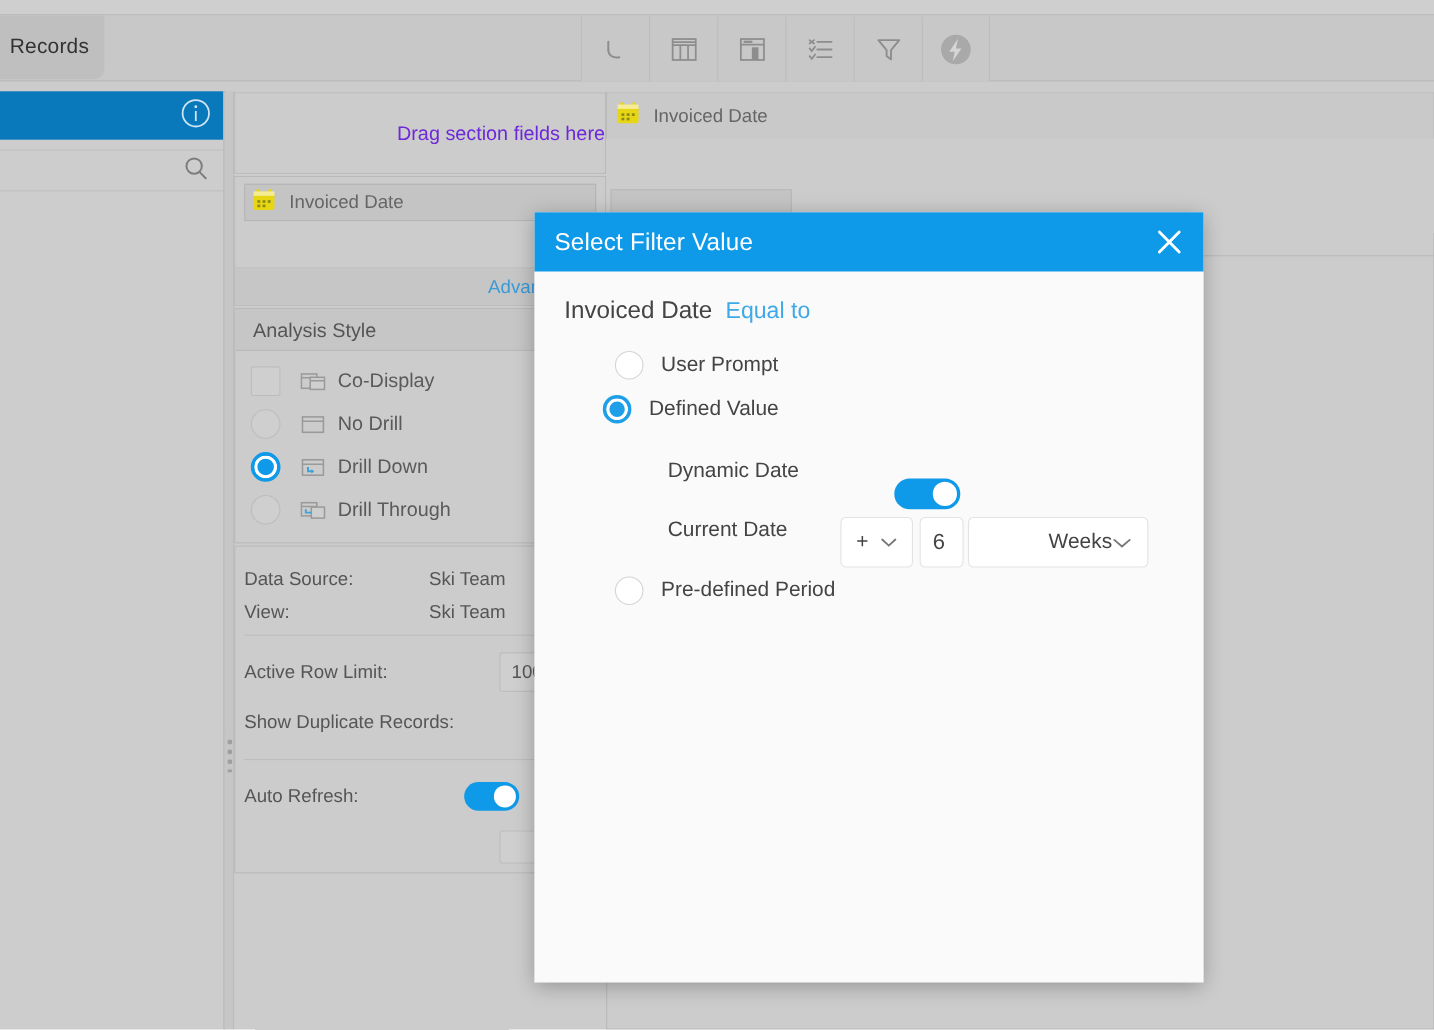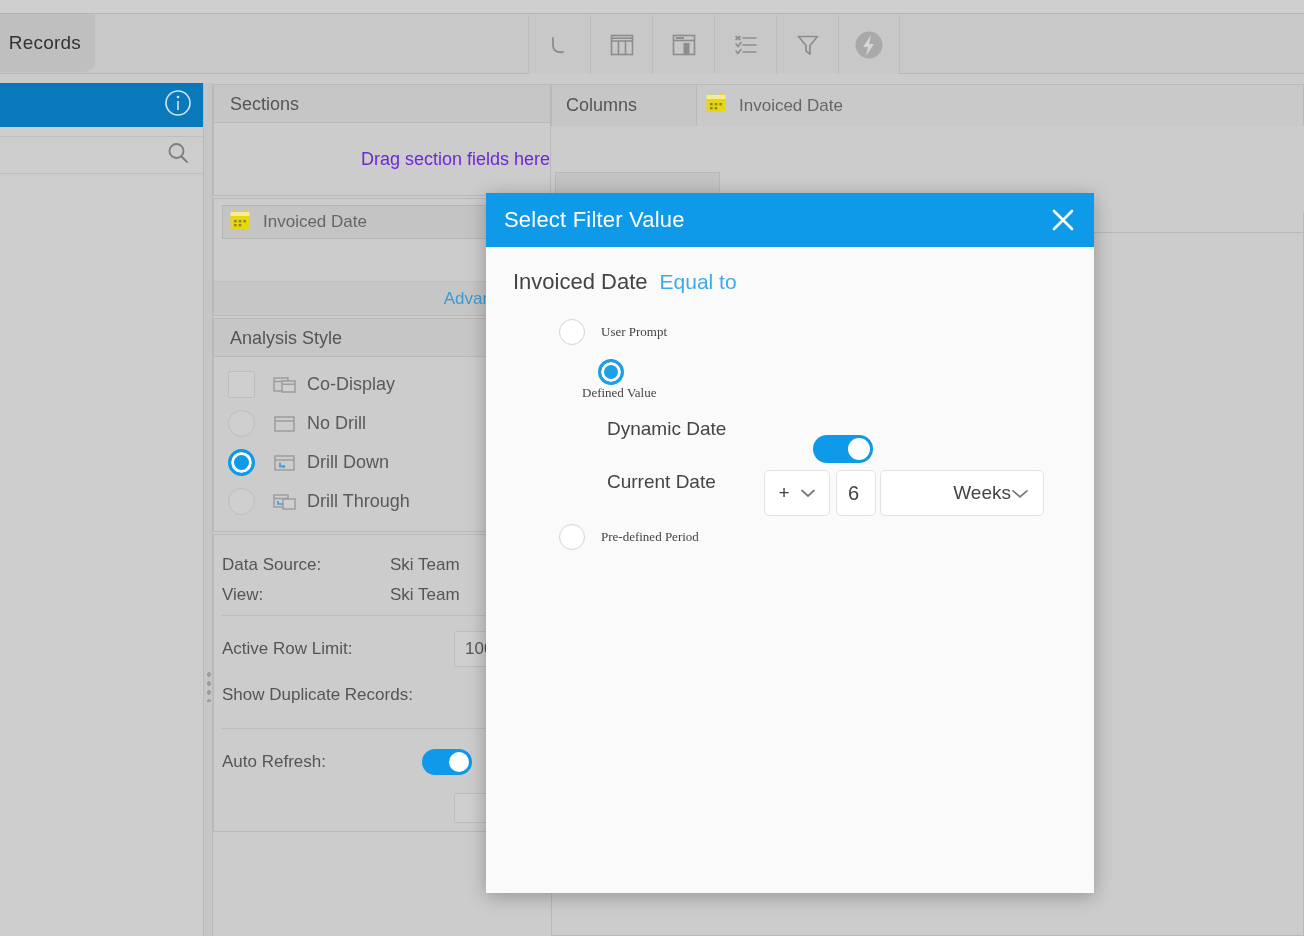--- a/index.html
+++ b/index.html
@@ -248,21 +248,21 @@
 
   .opt-row { position: absolute; display: flex; align-items: center; }
   .rad {
     width: 26px; height: 26px; border-radius: 50%;
     border: 1px solid #d5d5d5; background: #fff;
   }
   .rad.sel {
     background: #1e9fe8; border: 3px solid #1e9fe8;
     box-shadow: inset 0 0 0 3px #ffffff;
   }
-  .opt-label { margin-left: 16px; font-size: 13px; color: #444; font-family: Liberation Serif, serif; }
+  .opt-label { margin-left: 16px; font-size: 19px; color: #444; }
 
   .dyn-label { position: absolute; left: 607px; font-size: 19px; color: #444; }
   .dyn-toggle {
     position: absolute; left: 813px; top: 435px;
     width: 60px; height: 28px; border-radius: 14px; background: #0e9ae8;
   }
   .dyn-toggle .knob {
     position: absolute; right: 3px; top: 3px;
     width: 22px; height: 22px; border-radius: 50%; background: #fff;
   }
@@ -393,21 +393,20 @@
     </div>
   </div>
 
   <div class="splitter">
     <div class="splitter-grip"></div>
   </div>
 
   <div class="center-col">
 
     <div class="panel-group">
-      <div class="panel-head">Sections</div>
       <div class="dropzone">
         <span>Drag section fields here</span>
       </div>
     </div>
 
     <div class="panel-group">
       <div class="filters-area">
         <div class="filter-chip">
           <span>
             <svg width="22" height="22" viewBox="0 0 22 22">
@@ -519,21 +518,20 @@
           <span class="rd-key" style="width:232px"></span>
           <span class="small-box"></span>
         </div>
       </div>
     </div>
 
   </div>
 
   <div class="builder">
     <div class="br-row">
-      <div class="br-label">Columns</div>
       <div class="br-content">
         <span>
           <svg width="22" height="22" viewBox="0 0 22 22">
             <rect x="1.5" y="3" width="19" height="17" rx="2" fill="#e8d514"></rect>
             <rect x="4" y="1" width="3" height="4" rx="1" fill="#e8d514"></rect>
             <rect x="15" y="1" width="3" height="4" rx="1" fill="#e8d514"></rect>
             <rect x="1.5" y="3" width="19" height="4" fill="#fff" opacity="0.55"></rect>
             <g fill="#8a8a1a">
               <rect x="5" y="11" width="2.6" height="2.4"></rect>
               <rect x="9.7" y="11" width="2.6" height="2.4"></rect>
@@ -569,21 +567,21 @@
       <div class="md-fieldrow">
         <span class="md-field">Invoiced Date</span>
         <span class="md-op">Equal to</span>
       </div>
 
       <div class="opt-row" style="left:73px; top:72px;">
         <span class="rad"></span>
         <span class="opt-label">User Prompt</span>
       </div>
 
-      <div class="opt-row" style="left:80px; top:112px;flex-direction:column;">
+      <div class="opt-row" style="left:62px; top:112px;">
         <span class="rad sel"></span>
         <span class="opt-label">Defined Value</span>
       </div>
 
       <div class="opt-row" style="left:73px; top:277px;">
         <span class="rad"></span>
         <span class="opt-label">Pre-defined Period</span>
       </div>
 
     </div>

